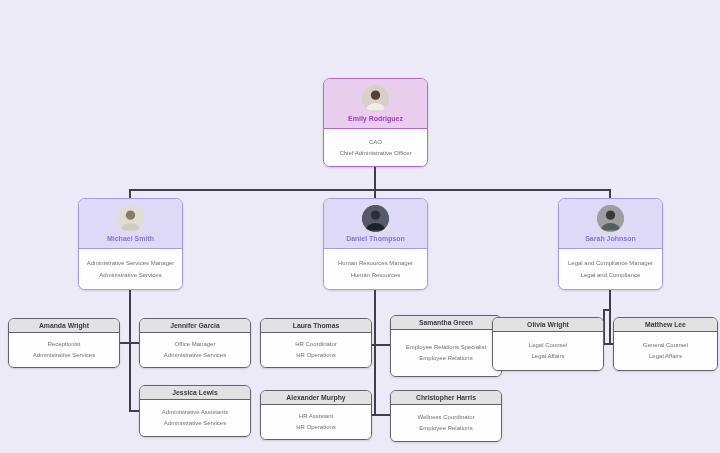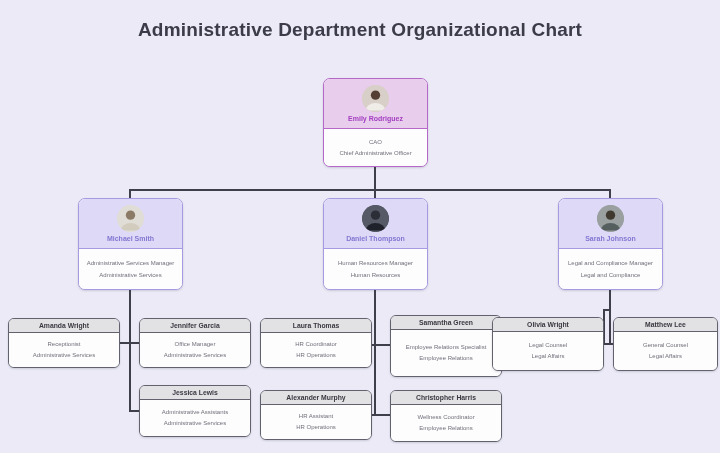--- a/index.html
+++ b/index.html
@@ -61,21 +61,20 @@
   .av-emily{--bg:#d9cfc9;--head:#553f35;--torso:#f0ede9;}
   .av-michael{--bg:#e0ddd6;--head:#8a7a66;--torso:#d2ccbf;}
   .av-daniel{--bg:#555a66;--head:#2b2e36;--torso:#1f222b;}
   .av-sarah{--bg:#9aa0a0;--head:#40392f;--torso:#55605e;}
 </style>
 </head>
 <body>
 
 <div class="stage">
 
-  <div class="page-title">Administrative Department Organizational Chart</div>
 
   <div>
     <div class="vl" style="left:374px;top:167px;height:23px;"></div>
     <div class="hl" style="left:129px;top:189px;width:482px;"></div>
     <div class="vl" style="left:129px;top:189px;height:9px;"></div>
     <div class="vl" style="left:374px;top:189px;height:9px;"></div>
     <div class="vl" style="left:609px;top:189px;height:9px;"></div>
 
     <div class="vl" style="left:129px;top:290px;height:122px;"></div>
     <div class="hl" style="left:120px;top:342px;width:19px;"></div>

